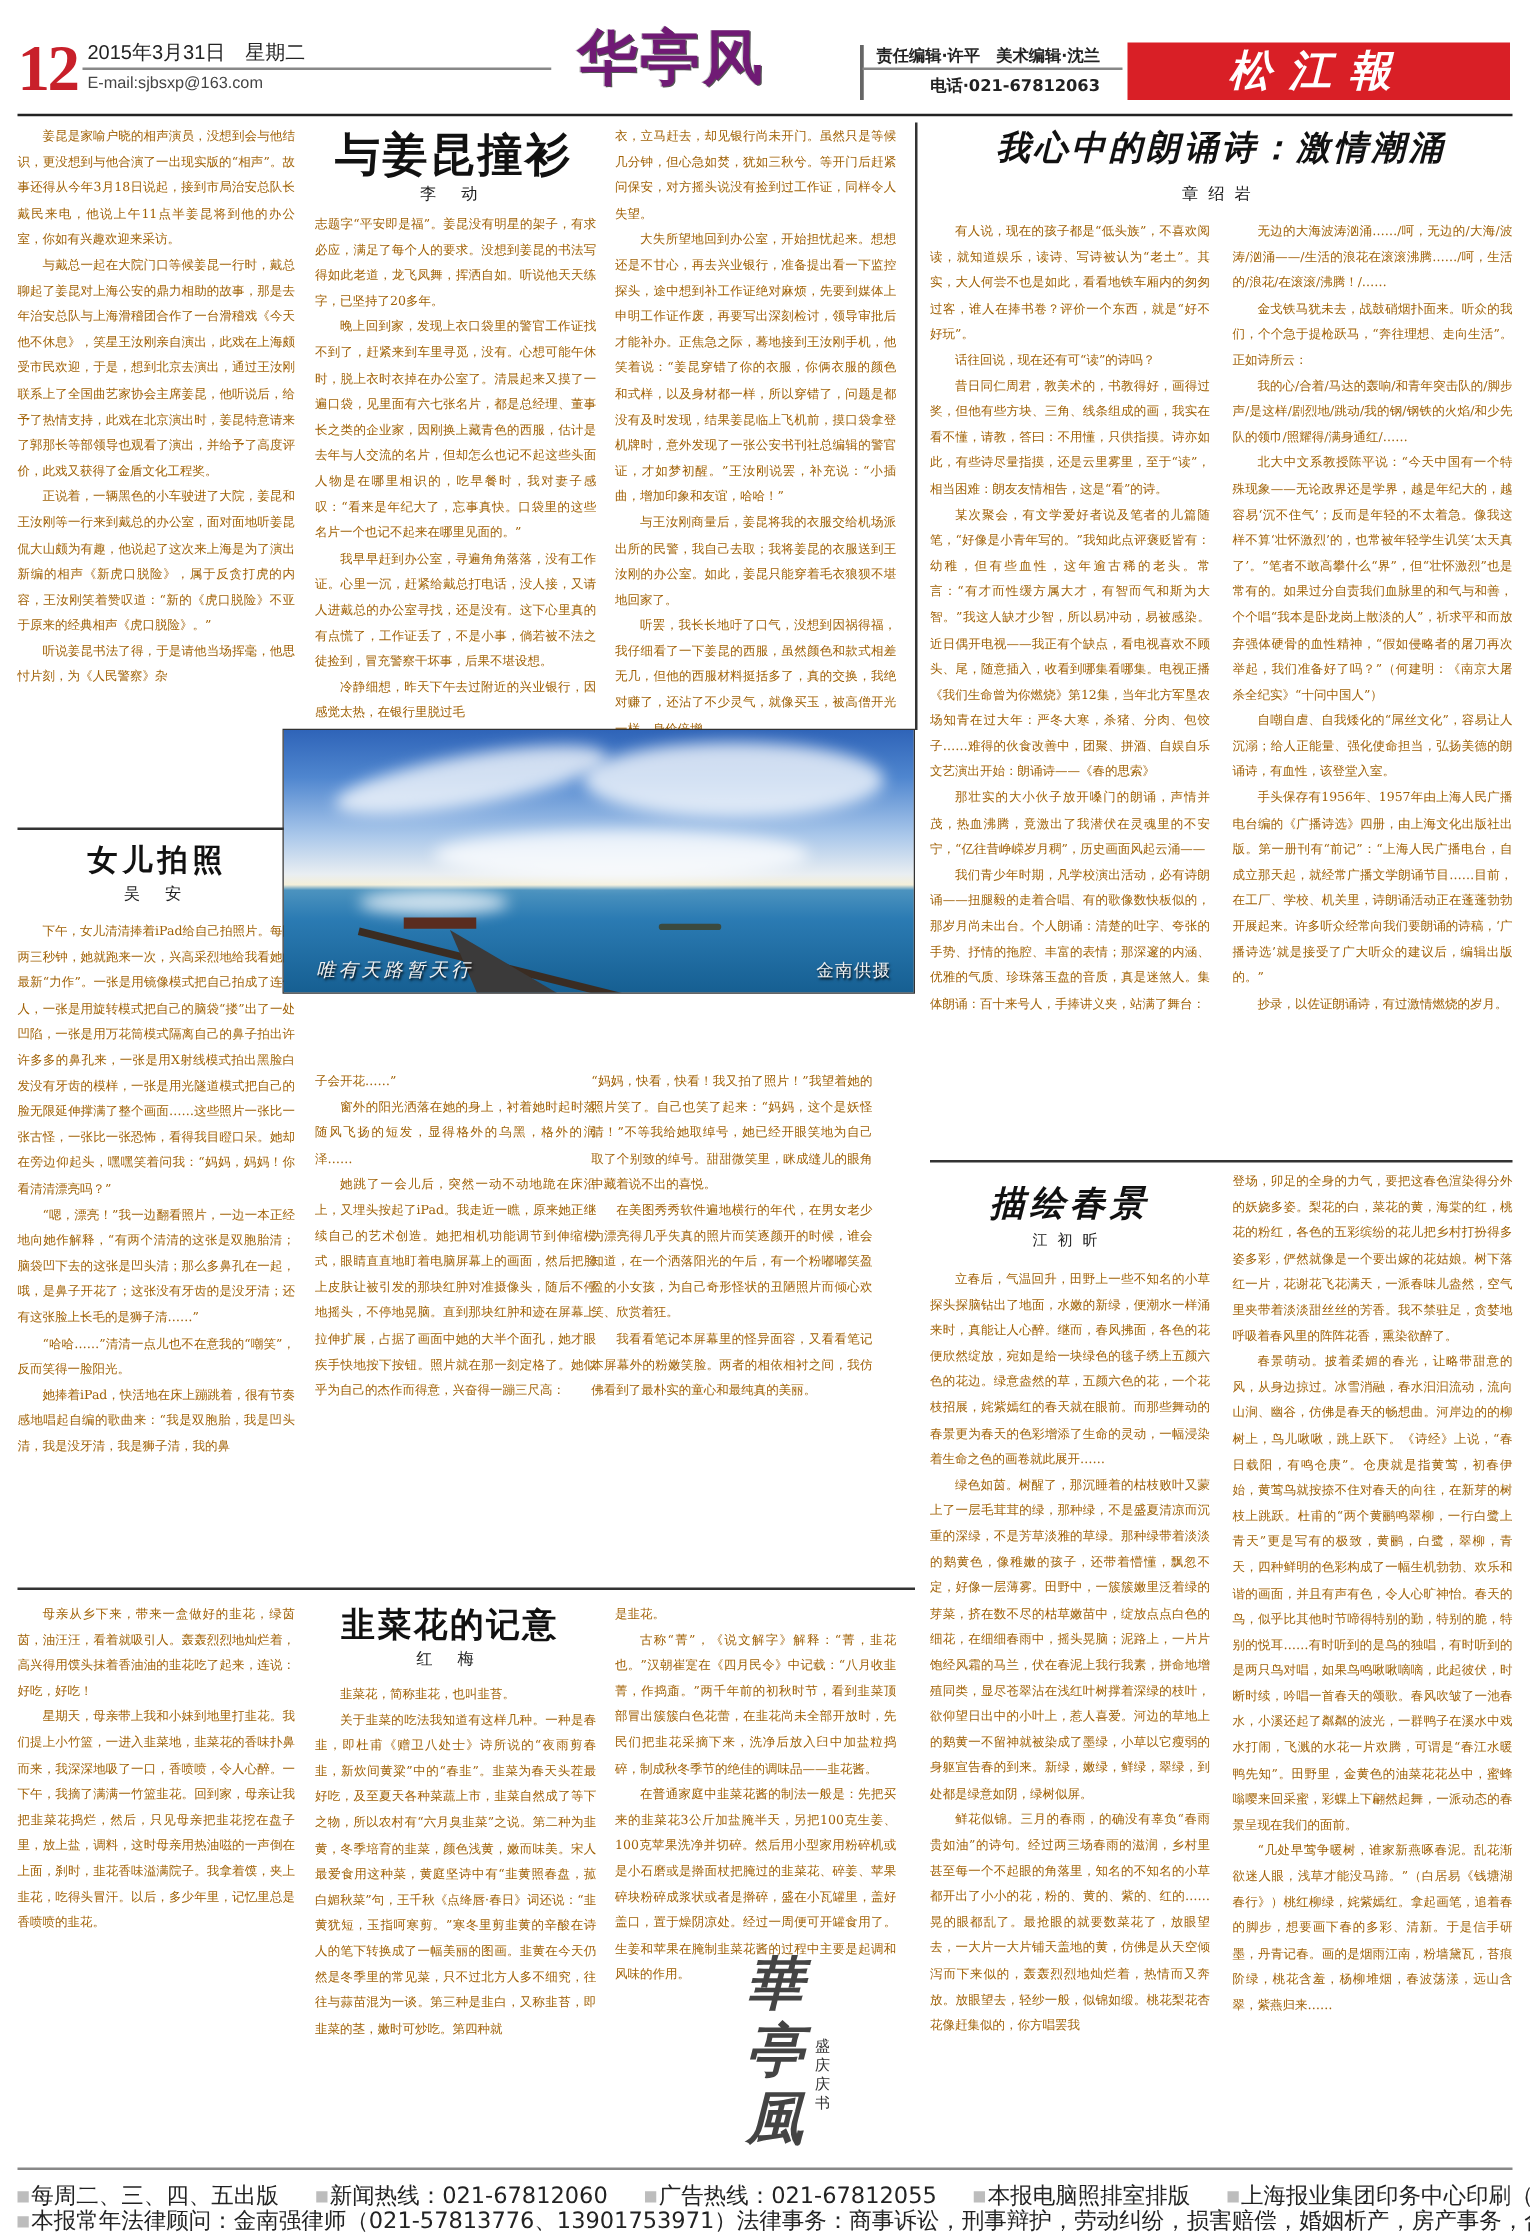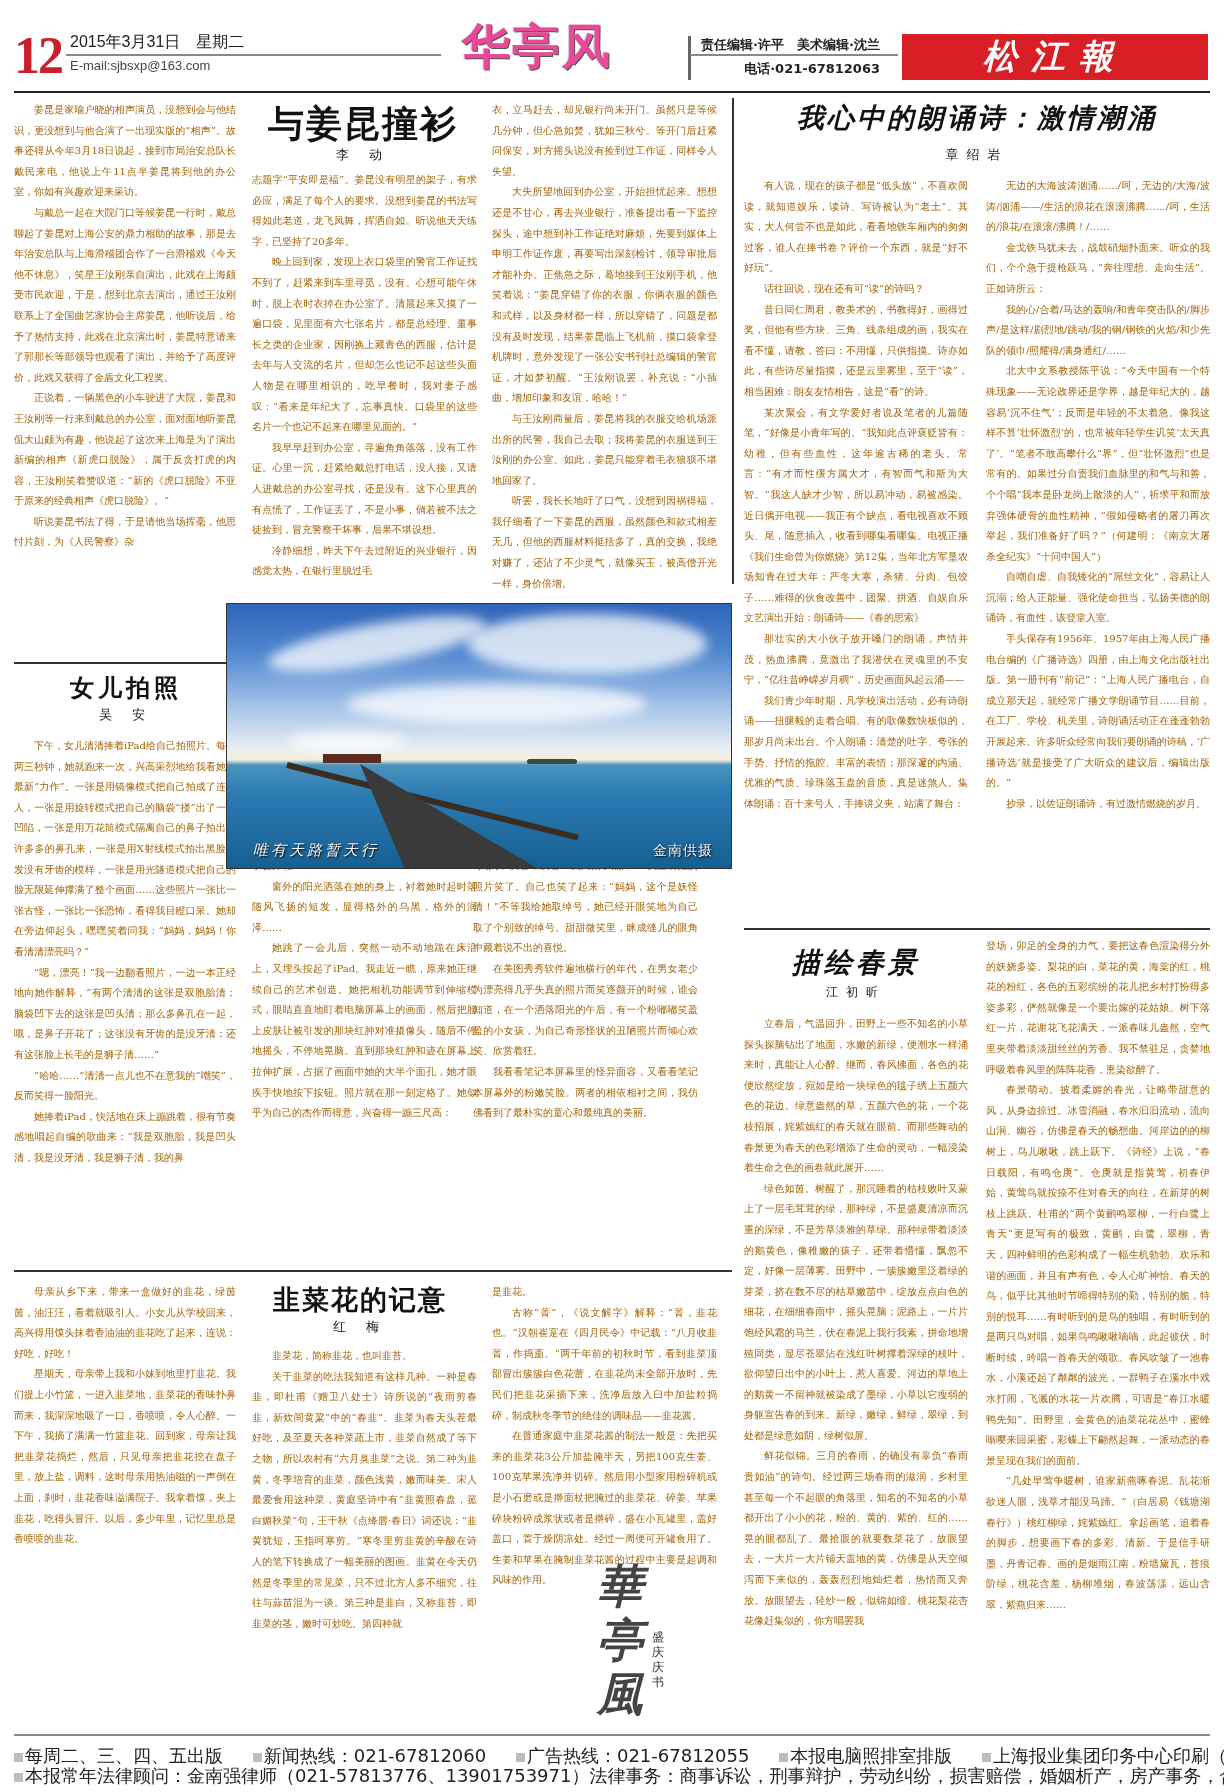--- a/index.html
+++ b/index.html
@@ -5,41 +5,41 @@
   * { box-sizing: border-box; margin: 0; padding: 0; }
   html, body { width: 1224px; height: 1792px; background: #ffffff; overflow: hidden; }
   body { font-family: "DejaVu Serif", "Liberation Serif", serif; color: #2a2a2a; position: relative; }
 
   
   .masthead { position: absolute; left: 0; top: 0; width: 1224px; height: 95px; }
   .page-num { position: absolute; left: 14px; top: 30px; font-family: "Liberation Serif", serif; font-weight: bold; font-size: 52px; color: #c8202a; line-height: 1; letter-spacing: -2px; }
   .date-line { position: absolute; left: 70px; top: 32px; font-family: "Liberation Sans", sans-serif; font-size: 16px; color: #222; }
   .email-line { position: absolute; left: 70px; top: 58px; font-family: "Liberation Sans", sans-serif; font-size: 13px; color: #444; }
   .mast-rule-l { position: absolute; left: 66px; top: 54px; width: 375px; height: 2px; background: #888; }
-  .section-title { position: absolute; left: 462px; top: 22px; font-family: "DejaVu Sans", sans-serif; font-weight: bold; font-size: 48px; color: #ec4899; letter-spacing: 2px; text-shadow: 1px 1px 0 #555, -1px 0 0 #ccc; line-height: 1; }
+  .section-title { position: absolute; left: 462px; top: 22px; font-family: "DejaVu Sans", sans-serif; font-weight: bold; font-size: 48px; color: #701a75; letter-spacing: 2px; text-shadow: 1px 1px 0 #555, -1px 0 0 #ccc; line-height: 1; }
   .mast-vbar { position: absolute; left: 688px; top: 36px; width: 3px; height: 44px; background: #666; }
   .mast-rule-r { position: absolute; left: 690px; top: 54px; width: 208px; height: 2px; background: #888; }
   .editors-line { position: absolute; right: 344px; top: 36px; font-family: "DejaVu Sans", sans-serif; font-size: 13px; font-weight: bold; color: #222; white-space: nowrap; }
   .phone-line { position: absolute; right: 344px; top: 60px; font-family: "DejaVu Sans", sans-serif; font-size: 13px; font-weight: bold; color: #222; white-space: nowrap; }
   .brand-box { position: absolute; left: 902px; top: 34px; width: 306px; height: 46px; background: #d91f26; color: #fff; display: flex; align-items: center; justify-content: center; font-family: "DejaVu Serif", serif; font-weight: bold; font-style: italic; font-size: 34px; letter-spacing: 14px; }
   .mast-bottom { position: absolute; left: 14px; top: 91px; width: 1196px; height: 2px; background: #222; }
 
   
   .col { position: absolute; font-size: 10px; line-height: 20.6px; text-align: justify; color: #a16207; }
   .col p { text-indent: 2em; }
   .col p.noindent { text-indent: 0; }
   .headline { position: absolute; text-align: center; color: #111; font-weight: bold; }
   .byline { position: absolute; text-align: center; font-size: 13px; color: #222; letter-spacing: 8px; }
   .hrule { position: absolute; height: 2px; background: #333; }
   .vrule { position: absolute; width: 2px; background: #333; }
 
   
-  .photo { position: absolute; left: 226px; top: 583px; width: 506px; height: 266px; overflow: hidden; border: 1px solid #333;
+  .photo { position: absolute; left: 226px; top: 583px; width: 506px; height: 212px; overflow: hidden; border: 1px solid #333;
     background:
-      linear-gradient(180deg, #2f64b8 0%, #4f86cf 18%, #a9c7ea 40%, #e9eef2 55%, #f4efd9 59%, #4c93bf 61%, #2b7bb3 72%, #165f92 100%); margin-top: 20px; }
+      linear-gradient(180deg, #2f64b8 0%, #4f86cf 18%, #a9c7ea 40%, #e9eef2 55%, #f4efd9 59%, #4c93bf 61%, #2b7bb3 72%, #165f92 100%); }
   .photo .cloud { position: absolute; background: rgba(255,255,255,0.75); border-radius: 50%; filter: blur(6px); }
   .photo .pier { position: absolute; left: 180px; top: 160px; width: 0; height: 0;
     border-left: 30px solid transparent; border-right: 110px solid transparent; border-bottom: 110px solid #3b3a3a; transform: skewX(35deg); transform-origin: bottom; }
   .photo .pier-rail { position: absolute; left: 60px; top: 158px; width: 300px; height: 6px; background: #3a2c22; transform: rotate(14deg); transform-origin: left; }
   .photo .island { position: absolute; left: 300px; top: 155px; width: 50px; height: 5px; background: #3b4a3e; border-radius: 3px; }
   .photo .hut { position: absolute; left: 96px; top: 150px; width: 58px; height: 9px; background: #5a2c1f; }
   .photo-caption-l { position: absolute; left: 26px; bottom: 8px; color: #f2f2f2; font-size: 15px; letter-spacing: 3px; text-shadow: 1px 1px 2px #000; font-style: italic; }
   .photo-caption-r { position: absolute; right: 18px; bottom: 8px; color: #f2f2f2; font-size: 14px; letter-spacing: 1px; text-shadow: 1px 1px 2px #000; }
 
   
@@ -131,21 +131,21 @@
   <div class="photo-caption-r">金南供摄</div>
 </figure>
 
 <div class="hrule" style="left:14px; top:1270px; width:718px;"></div>
 
 <article>
   <div class="headline" style="left:230px; top:1282px; width:260px; font-family:'DejaVu Sans',sans-serif; font-size:27px; letter-spacing:2px;">韭菜花的记意</div>
   <div class="byline" style="left:230px; top:1318px; width:260px;">红 梅</div>
 
   <div class="col" style="left:14px; top:1282px; width:222px;">
-    <p>母亲从乡下来，带来一盒做好的韭花，绿茵茵，油汪汪，看着就吸引人。小女儿从学校回来，高兴得用馍头抹着香油油的韭花吃了起来，连说：好吃，好吃！</p>
+    <p>母亲从乡下来，带来一盒做好的韭花，绿茵茵，油汪汪，看着就吸引人。轰轰烈烈地灿烂着，高兴得用馍头抹着香油油的韭花吃了起来，连说：好吃，好吃！</p>
     <p>星期天，母亲带上我和小妹到地里打韭花。我们提上小竹篮，一进入韭菜地，韭菜花的香味扑鼻而来，我深深地吸了一口，香喷喷，令人心醉。一下午，我摘了满满一竹篮韭花。回到家，母亲让我把韭菜花捣烂，然后，只见母亲把韭花挖在盘子里，放上盐，调料，这时母亲用热油嗞的一声倒在上面，刹时，韭花香味溢满院子。我拿着馍，夹上韭花，吃得头冒汗。以后，多少年里，记忆里总是香喷喷的韭花。</p>
   </div>
   <div class="col" style="left:252px; top:1346px; width:225px;">
     <p>韭菜花，简称韭花，也叫韭苔。</p>
     <p>关于韭菜的吃法我知道有这样几种。一种是春韭，即杜甫《赠卫八处士》诗所说的“夜雨剪春韭，新炊间黄粱”中的“春韭”。韭菜为春天头茬最好吃，及至夏天各种菜蔬上市，韭菜自然成了等下之物，所以农村有“六月臭韭菜”之说。第二种为韭黄，冬季培育的韭菜，颜色浅黄，嫩而味美。宋人最爱食用这种菜，黄庭坚诗中有“韭黄照春盘，菰白媚秋菜”句，王千秋《点绛唇·春日》词还说：“韭黄犹短，玉指呵寒剪。”寒冬里剪韭黄的辛酸在诗人的笔下转换成了一幅美丽的图画。韭黄在今天仍然是冬季里的常见菜，只不过北方人多不细究，往往与蒜苗混为一谈。第三种是韭白，又称韭苔，即韭菜的茎，嫩时可炒吃。第四种就</p>
   </div>
   <div class="col" style="left:492px; top:1282px; width:225px;">
     <p class="noindent">是韭花。</p>
     <p>古称“菁”，《说文解字》解释：“菁，韭花也。”汉朝崔寔在《四月民令》中记载：“八月收韭菁，作捣齑。”两千年前的初秋时节，看到韭菜顶部冒出簇簇白色花蕾，在韭花尚未全部开放时，先民们把韭花采摘下来，洗净后放入臼中加盐粒捣碎，制成秋冬季节的绝佳的调味品——韭花酱。</p>
     <p>在普通家庭中韭菜花酱的制法一般是：先把买来的韭菜花3公斤加盐腌半天，另把100克生姜、100克苹果洗净并切碎。然后用小型家用粉碎机或是小石磨或是擀面杖把腌过的韭菜花、碎姜、苹果碎块粉碎成浆状或者是擀碎，盛在小瓦罐里，盖好盖口，置于燥阴凉处。经过一周便可开罐食用了。生姜和苹果在腌制韭菜花酱的过程中主要是起调和风味的作用。</p>

